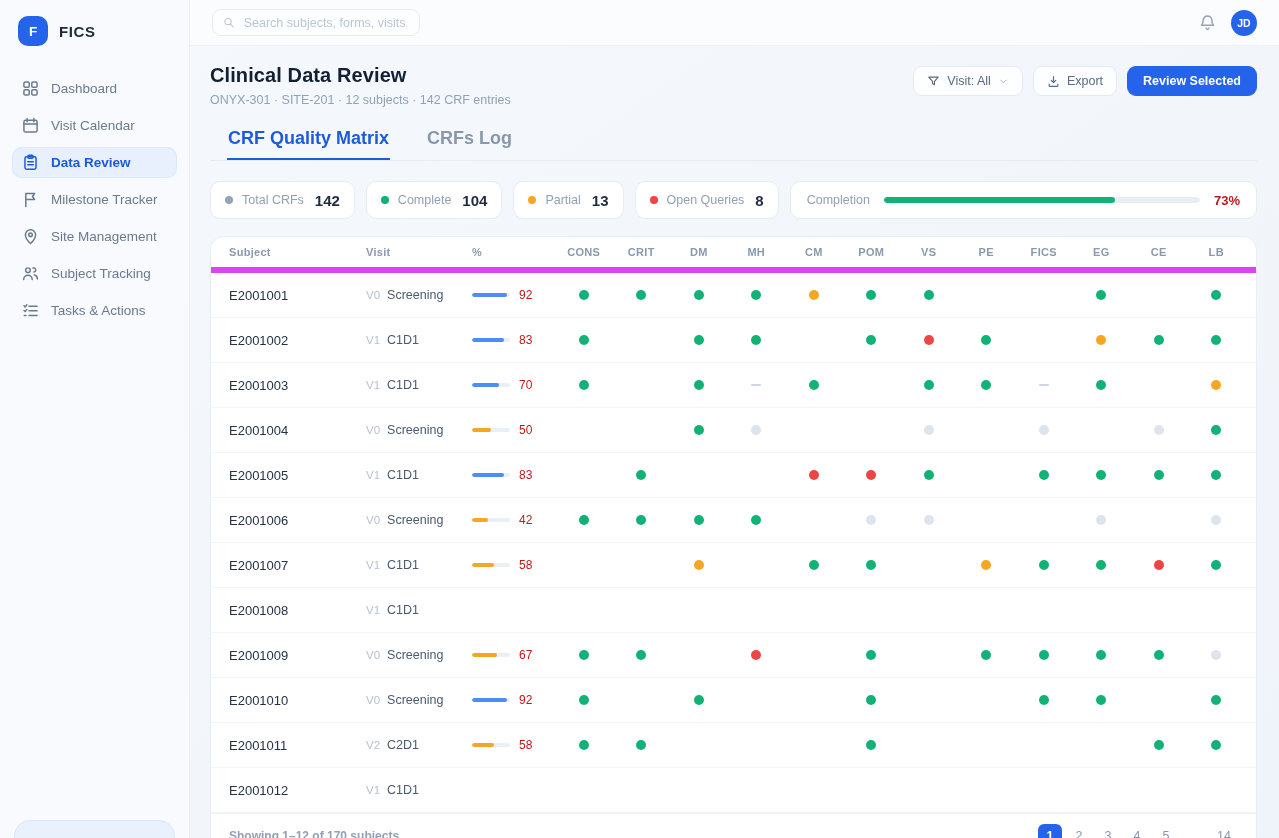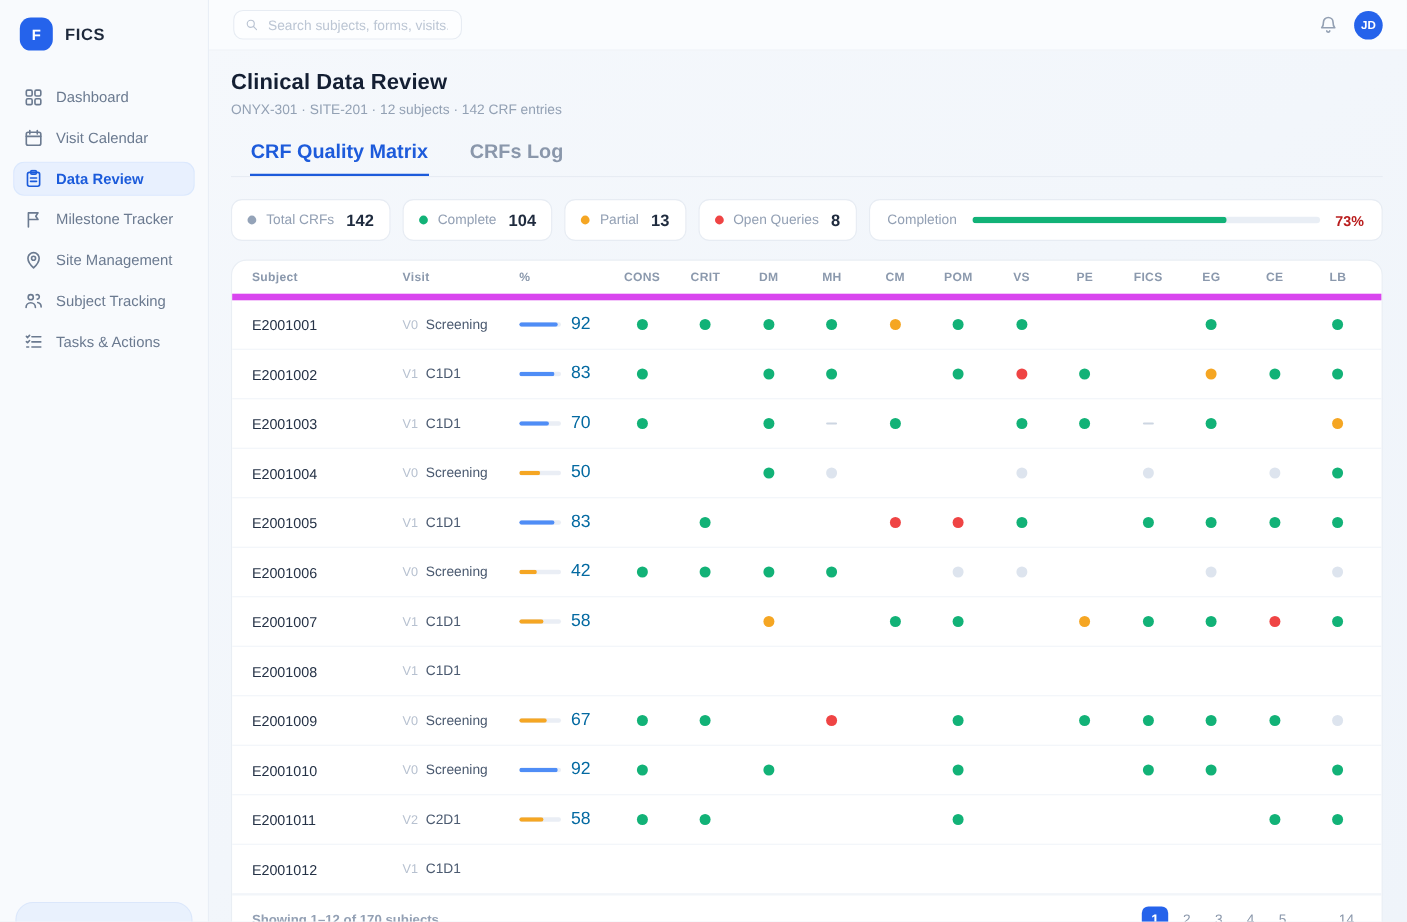--- a/index.html
+++ b/index.html
@@ -64,21 +64,21 @@
   .th { font-size:11px; font-weight:700; color:#8b99ad; letter-spacing:.3px; }
   .th.center { text-align:center; }
   .row { height:45px; border-bottom:1px solid #f1f4f9; cursor:pointer; }
   .subject { font-size:13px; font-weight:500; color:#253246; }
   .visit { font-size:12.5px; }
   .vcode { color:#b7c1d0; font-size:11.5px; margin-right:7px; }
   .vname { color:#4b5a70; font-weight:500; }
   .pct { display:flex; align-items:center; gap:9px; }
   .bar-track { width:38px; height:4px; border-radius:2px; background:#eaeef5; overflow:hidden; }
   .bar-fill { height:100%; border-radius:2px; }
-  .pct-num { font-size:16px; color:#0369a1; }
+  .pct-num { font-size:12px; color:#b91c1c; }
   .cell { display:flex; justify-content:center; align-items:center; }
   .dot-s { width:10px; height:10px; border-radius:50%; }
   .dash { width:10px; height:2px; border-radius:1px; background:#cdd6e2; }
 
   
   .tfoot { display:flex; align-items:center; height:44px; border-top:1px solid #eef2f7; padding:0 20px 0 18px; }
   .showing { font-size:12px; color:#93a0b4;font-weight:bold; }
   .pages { margin-left:auto; display:flex; gap:5px; align-items:center; }
   .page { min-width:24px; height:24px; display:flex; align-items:center; justify-content:center; font-size:12.5px; color:#8a97ab; border-radius:6px; cursor:pointer; padding:0 4px; }
   .page.active { background:#2563eb; color:#fff; font-weight:600; }
@@ -186,20 +186,44 @@
         <div class="avatar">JD</div>
       </div>
     </header>
 
     <div class="content">
 
       <div class="page-head">
         <div>
           <div class="page-title">Clinical Data Review</div>
           <div class="page-sub">ONYX-301 · SITE-201 · 12 subjects · 142 CRF entries</div>
+        </div>
+        <div class="actions">
+          <button class="btn">
+            <span id="funnel-slot" style="width: 13px; height: 13px; display: inline-flex;">
+                <svg viewBox="0 0 16 16" fill="none" stroke="currentColor" stroke-width="1.4" stroke-linecap="round" stroke-linejoin="round" style="width:100%;height:100%;display:block">
+                  <path d="M2.2 2.6h11.6l-4.6 5.3v4.2l-2.4-1.6V7.9z"></path>
+                </svg>
+              </span>
+            <span>Visit: All</span>
+            <span class="chev" id="chev-slot" style="width: 11px; height: 11px; display: inline-flex;">
+                <svg viewBox="0 0 16 16" fill="none" stroke="currentColor" stroke-width="1.4" stroke-linecap="round" stroke-linejoin="round" style="width:100%;height:100%;display:block">
+                  <path d="M4 6l4 4 4-4"></path>
+                </svg>
+              </span>
+          </button>
+          <button class="btn">
+            <span id="download-slot" style="width: 13px; height: 13px; display: inline-flex;">
+                <svg viewBox="0 0 16 16" fill="none" stroke="currentColor" stroke-width="1.4" stroke-linecap="round" stroke-linejoin="round" style="width:100%;height:100%;display:block">
+                  <path d="M8 2v7M5.2 6.6L8 9.4l2.8-2.8M2.6 11.2v1.6a1.2 1.2 0 0 0 1.2 1.2h8.4a1.2 1.2 0 0 0 1.2-1.2v-1.6"></path>
+                </svg>
+              </span>
+            <span>Export</span>
+          </button>
+          <button class="btn primary">Review Selected</button>
         </div>
       </div>
 
       <div class="tabs" id="tabs">
           <div class="tab active">CRF Quality Matrix</div>
           <div class="tab">CRFs Log</div>
         </div>
 
       <div class="chips">
         <div id="stat-chips" style="display:contents"><div class="chip">

